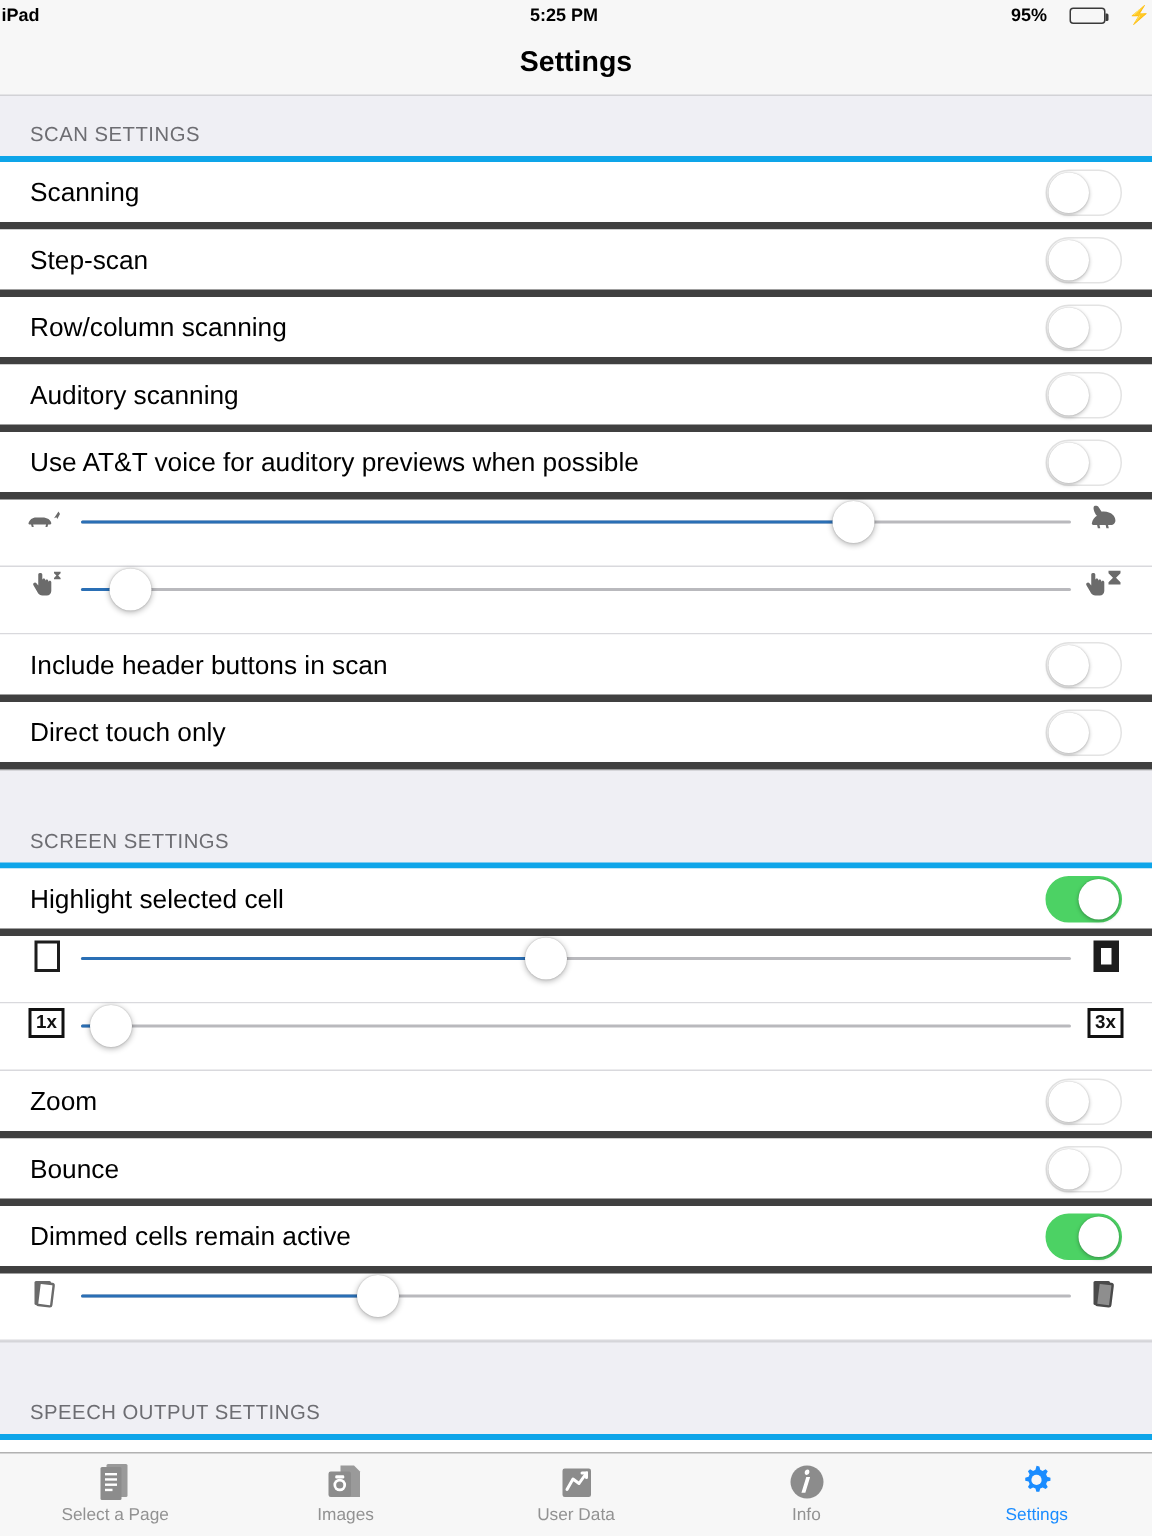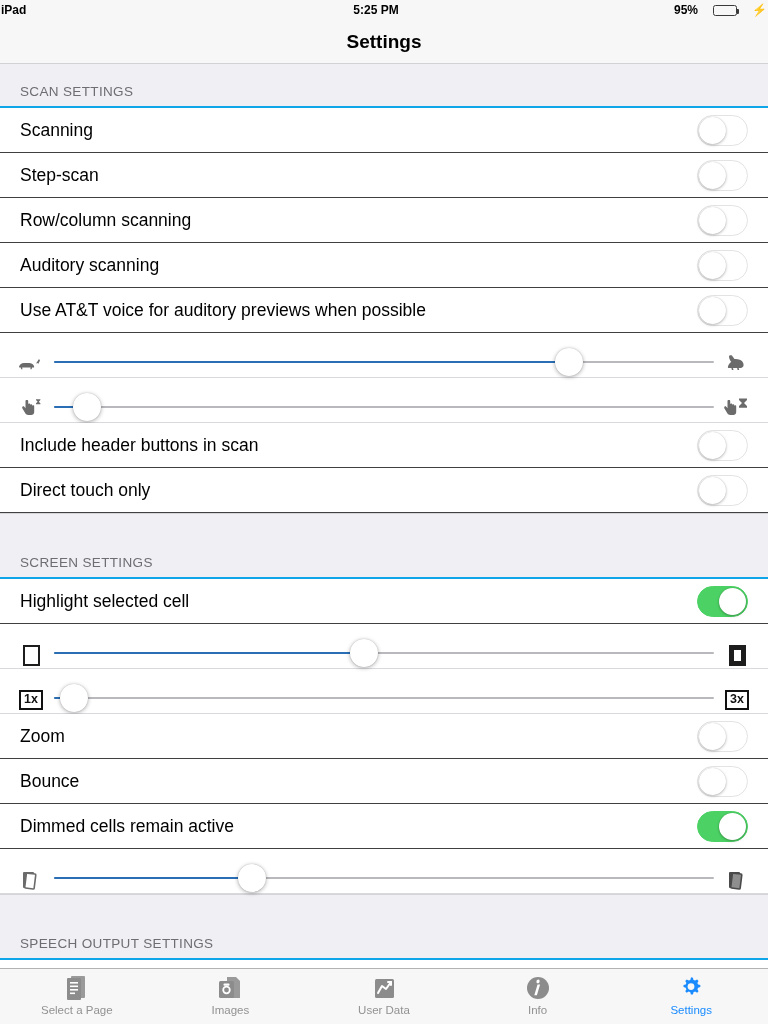--- a/index.html
+++ b/index.html
@@ -41,46 +41,46 @@
     border-bottom: 1px solid #d2d2d6; position: relative; z-index: 4;
   }
   .navtitle { font-size: 19px; font-weight: bold; color: #000; }
 
   
   .scroll { position: absolute; top: 64px; left: 0; right: 0; bottom: 56px; overflow: hidden; background: #fff; }
   .sec-header {
     background: #efeff4; color: #6d6d72;
     font-size: 13.5px; letter-spacing: 0.35px;
     padding: 20px 0 7px 20px; height: 44px;
-    border-bottom: 2px solid #0ea5e9;
+    border-bottom: 4px solid #0ea5e9;
     display: flex; align-items: flex-end;
   }
   .sec-header.tall { height: 66px; padding-top: 48px; border-top: 1px solid #d5d5d9; }
 
   .row {
     height: 45px; display: flex; align-items: center;
-    padding: 0 20px; border-bottom: 1px solid #404040;
+    padding: 0 20px; border-bottom: 5px solid #404040;
     background: #fff; position: relative;
   }
   .row-label { font-size: 17.5px; color: #000; flex: 1; }
 
   
   .switch { width: 51px; height: 31px; border-radius: 16px; position: relative; flex: 0 0 auto; }
   .switch.off { background: #fff; border: 1px solid #e3e3e3; }
   .switch.on  { background: #4CD264; border: 1px solid #4CD264; }
   .knob {
     position: absolute; top: 1px; width: 27px; height: 27px; border-radius: 50%;
     background: #fff; box-shadow: 0 1px 3px rgba(0,0,0,0.28), 0 0 1px rgba(0,0,0,0.2);
   }
   .switch.off .knob { left: 1px; }
   .switch.on  .knob { left: 21px; }
 
   
   .slider-row {
-    height: 45px; display: flex; align-items: flex-end;
+    height: 45px; display: flex; align-items: flex-start;
     padding: 0 18px; border-bottom: 1px solid #d9d9dd; background: #fff; gap: 10px;
   }
   .s-icon { width: 26px; height: 26px; flex: 0 0 auto; display: flex; align-items: center; justify-content: center; color: #6b6b6b; }
   .s-icon svg { display: block; }
   .track-wrap { flex: 1; position: relative; height: 30px; display: flex; align-items: center; }
   .track-bg { position: absolute; left: 0; right: 0; height: 1.5px; background: #b9b9bd; border-radius: 1px; }
   .track-fill { position: absolute; left: 0; height: 1.5px; background: #2a6fb5; border-radius: 1px; }
   .s-thumb {
     position: absolute; width: 28px; height: 28px; border-radius: 50%;
     background: #fff; box-shadow: 0 1px 4px rgba(0,0,0,0.32), 0 0 1px rgba(0,0,0,0.25);

